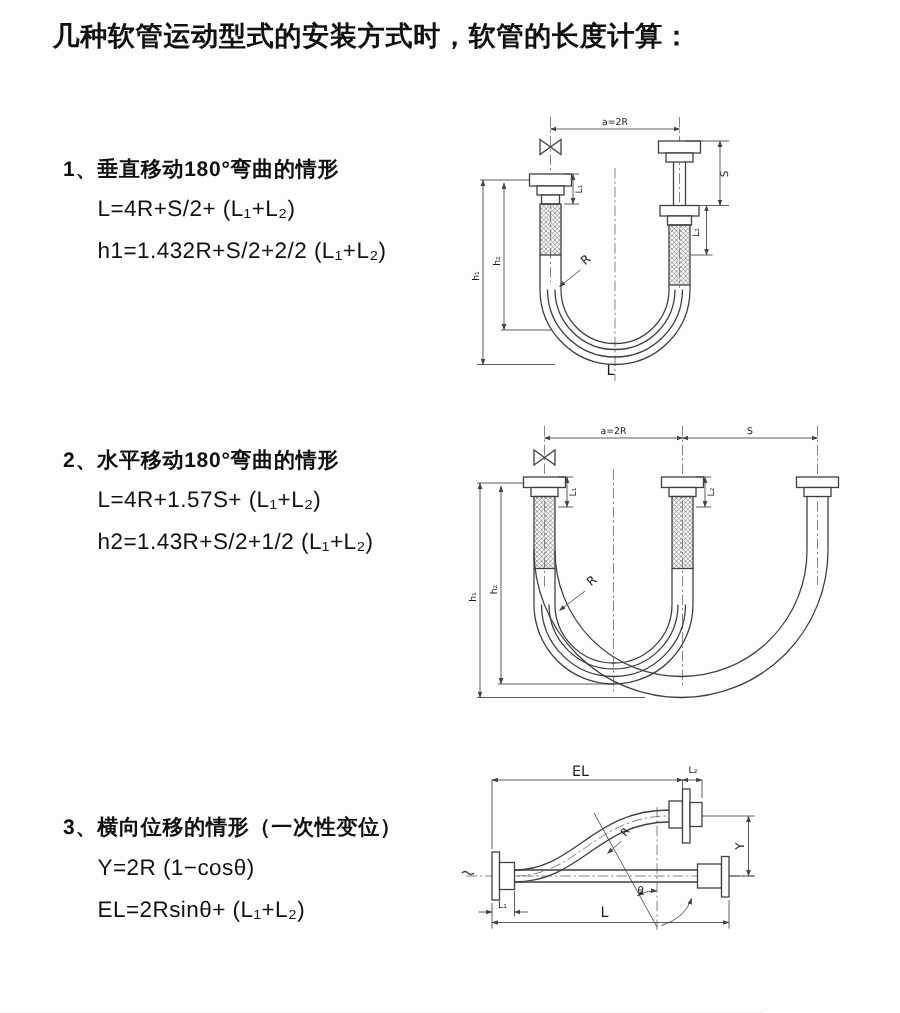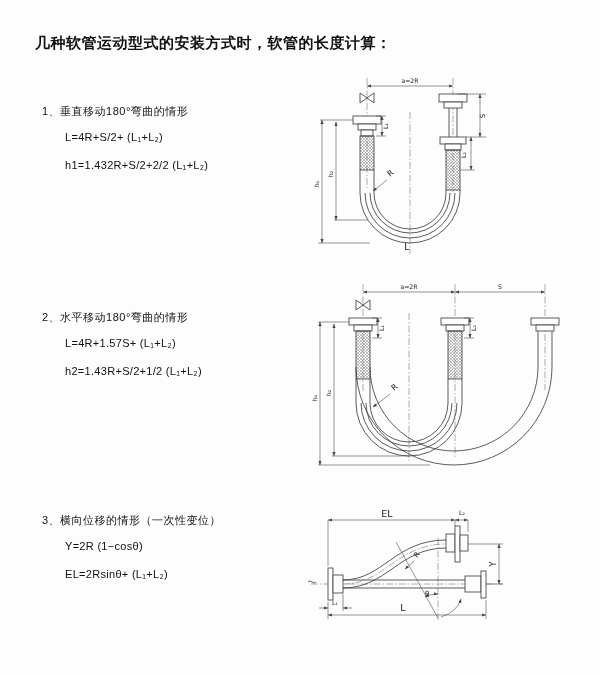--- a/index.html
+++ b/index.html
@@ -1,22 +1,22 @@
 <!DOCTYPE html>
 <html><head>
 <meta charset="utf-8">
 <style>
   html,body{margin:0;padding:0;background:#e8e8e8;}
   #page{position:relative;width:600px;height:675px;background:#fdfdfd;overflow:hidden;
         font-family:"Liberation Sans","DejaVu Sans",sans-serif;color:#111;}
-  .title{position:absolute;left:35px;top:34px;font-size:15px;font-weight:bold;letter-spacing:0.5px;}
+  .title{position:absolute;left:35px;top:12px;font-size:18px;font-weight:bold;letter-spacing:0.5px;}
   .section{position:absolute;left:42px;}
-  .section .heading{font-size:11px;font-weight:normal;letter-spacing:0.5px;display:block;margin-bottom:4px;}
-  .section .formula{font-size:11px;line-height:28px;padding-left:23px;letter-spacing:0.3px;white-space:nowrap;}
-  #s1{top:104px;} #s2{top:310px;} #s3{top:513px;}
+  .section .heading{font-size:14px;font-weight:bold;letter-spacing:0.5px;display:block;margin-bottom:4px;}
+  .section .formula{font-size:15px;line-height:28px;padding-left:23px;letter-spacing:0.3px;white-space:nowrap;}
+  #s1{top:104px;} #s2{top:298px;} #s3{top:543px;}
   svg{position:absolute;left:0;top:0;}
   .dr{stroke:#3f3f3f;stroke-width:0.85;fill:none;}
   .ft{fill:#fdfdfd;stroke:#3f3f3f;stroke-width:0.85;}
   .br{fill:url(#hatch);stroke:#3f3f3f;stroke-width:0.85;}
   .cl{stroke:#6b6b6b;stroke-width:0.55;fill:none;stroke-dasharray:7 2 1.5 2;}
   .dm{stroke:#4d4d4d;stroke-width:0.6;fill:none;}
   text{fill:#1a1a1a;font-family:"DejaVu Sans","Liberation Sans",sans-serif;}
   .t6{font-size:6.2px;} .t7{font-size:7px;} .t8{font-size:8px;} .t9{font-size:9.5px;}
   .mid{text-anchor:middle;}
 </style>

